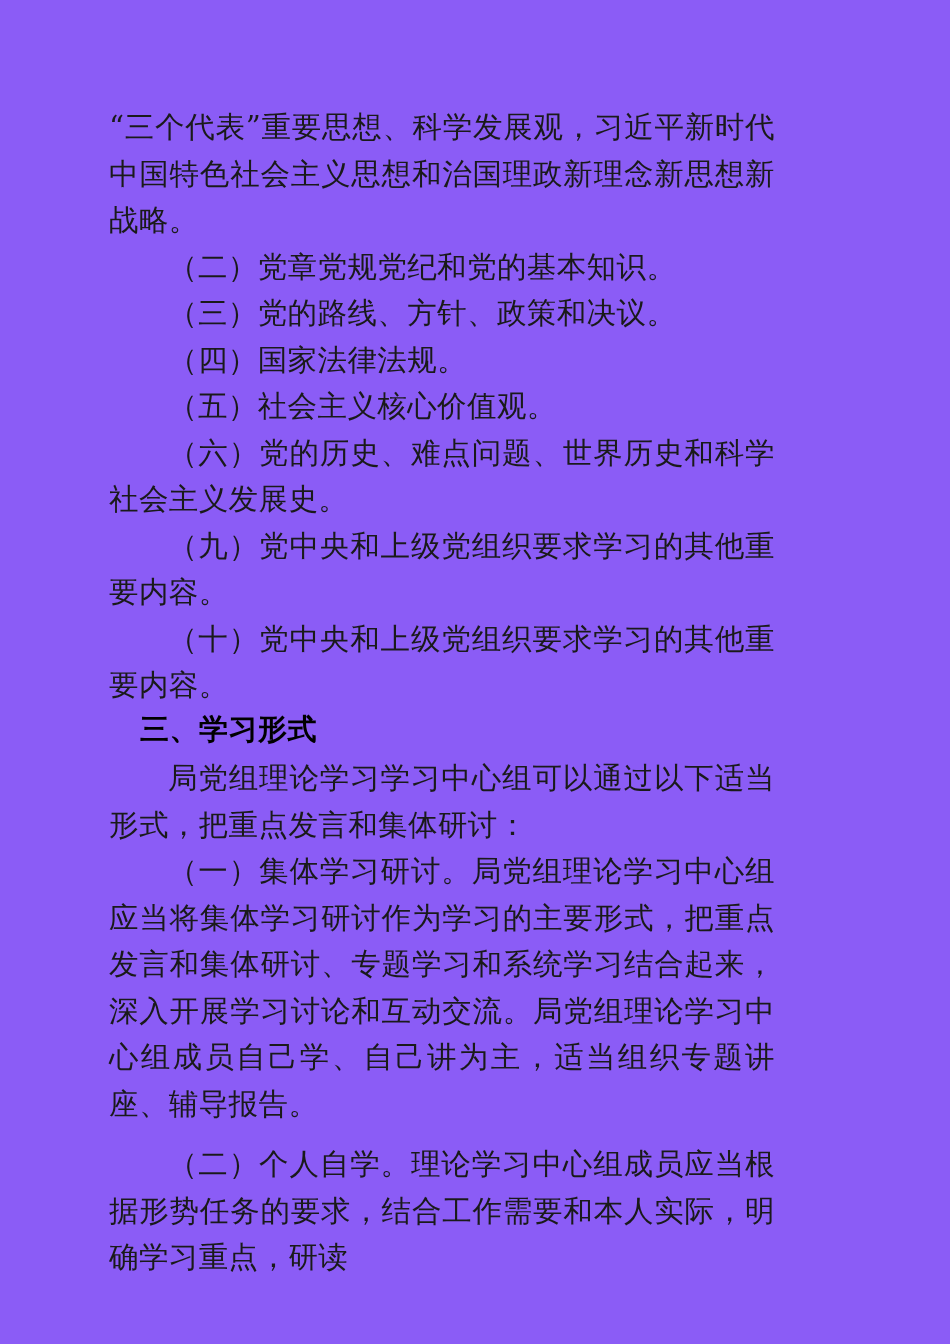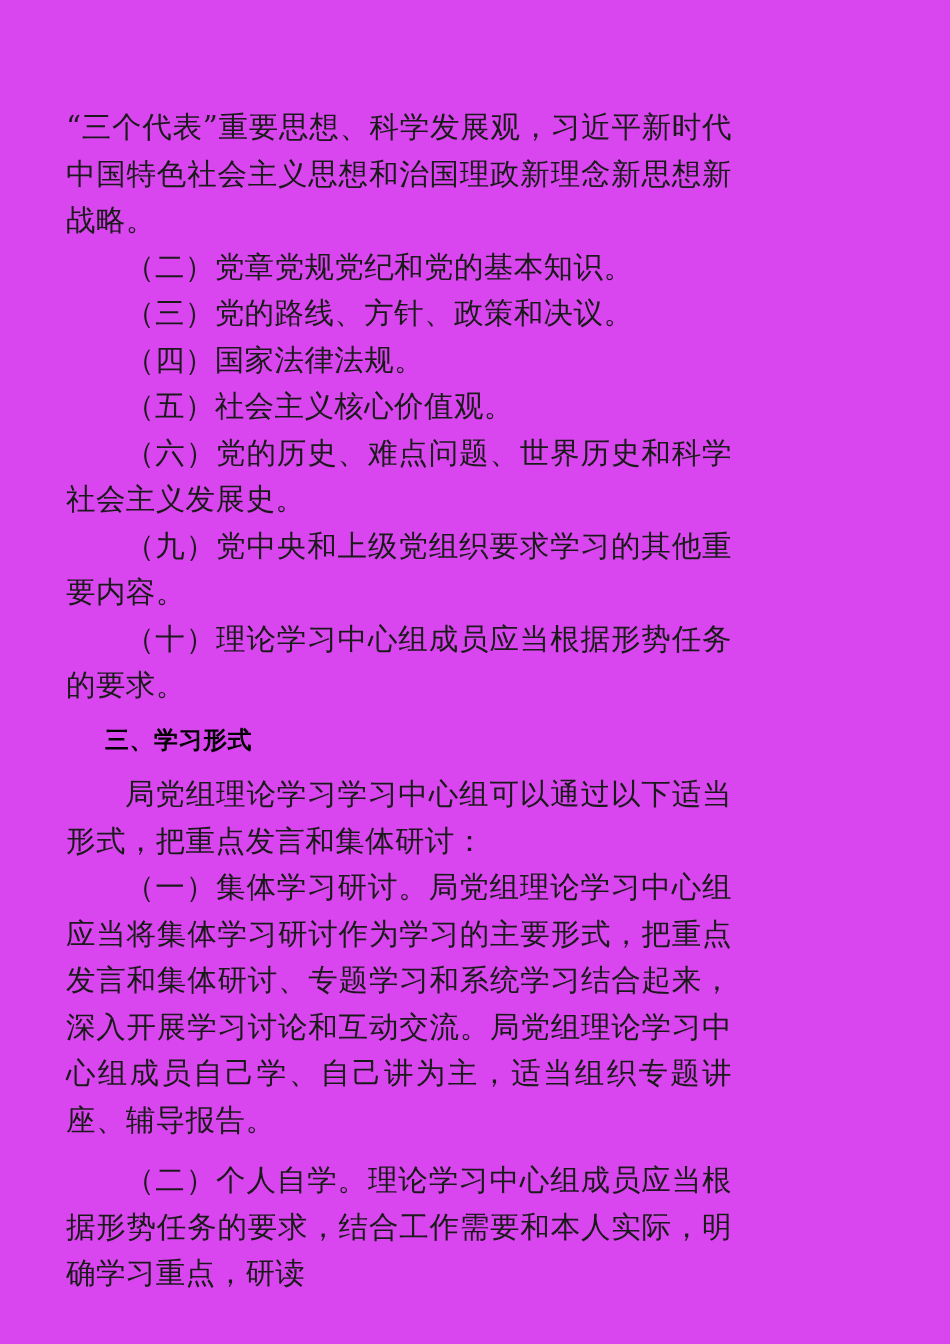--- a/index.html
+++ b/index.html
@@ -12,23 +12,23 @@
     height: 1344px;
     overflow: hidden;
     font-family: "DejaVu Serif", "Liberation Serif", serif;
     color: #1a1a1a;
   }
 
   .page {
     position: relative;
     width: 950px;
     height: 1344px;
-    background: #d946ef;
+    background: #8b5cf6;
     box-sizing: border-box;
-    padding: 104px 142px 0 66px;
+    padding: 104px 142px 0 109px;
   }
 
   .doc-body {
     width: 666px;
   }
 
   
   p.para {
     margin: 0;
     font-size: 29.5px;
@@ -41,23 +41,23 @@
     word-break: break-all;
   }
 
   
   p.para.no-indent {
     text-indent: 0;
   }
 
   
   h2.section-heading {
-    margin: 8px;
-    font-family: Liberation Serif, serif;
-    font-size: 24px;
+    margin: 0;
+    font-family: Liberation Mono, monospace;
+    font-size: 29px;
     line-height: 46.5px;
     font-weight: 700;
     text-indent: 31px;
     letter-spacing: 0.5px;
     color: #000000;
   }
   .gap-md { height: 14px; }
 </style>
 </head>
 <body>
@@ -74,21 +74,21 @@
     <p class="para">（四）国家法律法规。</p>
 
     <p class="para">（五）社会主义核心价值观。</p>
 
     <p class="para">（六）党的历史、难点问题、世界历史和科学社会主义发展史。</p>
 
 
 
     <p class="para">（九）党中央和上级党组织要求学习的其他重要内容。</p>
 
-    <p class="para">（十）理论学习中心组成员应当根据形势任务的要求。</p>
+    <p class="para">（十）党中央和上级党组织要求学习的其他重要内容。</p>
 
     <h2 class="section-heading">三、学习形式</h2>
 
     <p class="para">局党组理论学习学习中心组可以通过以下适当形式，把重点发言和集体研讨：</p>
 
     <p class="para">（一）集体学习研讨。局党组理论学习中心组应当将集体学习研讨作为学习的主要形式，把重点发言和集体研讨、专题学习和系统学习结合起来，深入开展学习讨论和互动交流。局党组理论学习中心组成员自己学、自己讲为主，适当组织专题讲座、辅导报告。</p>
 
     <div class="gap-md"></div>
 
     <p class="para">（二）个人自学。理论学习中心组成员应当根据形势任务的要求，结合工作需要和本人实际，明确学习重点，研读</p>

